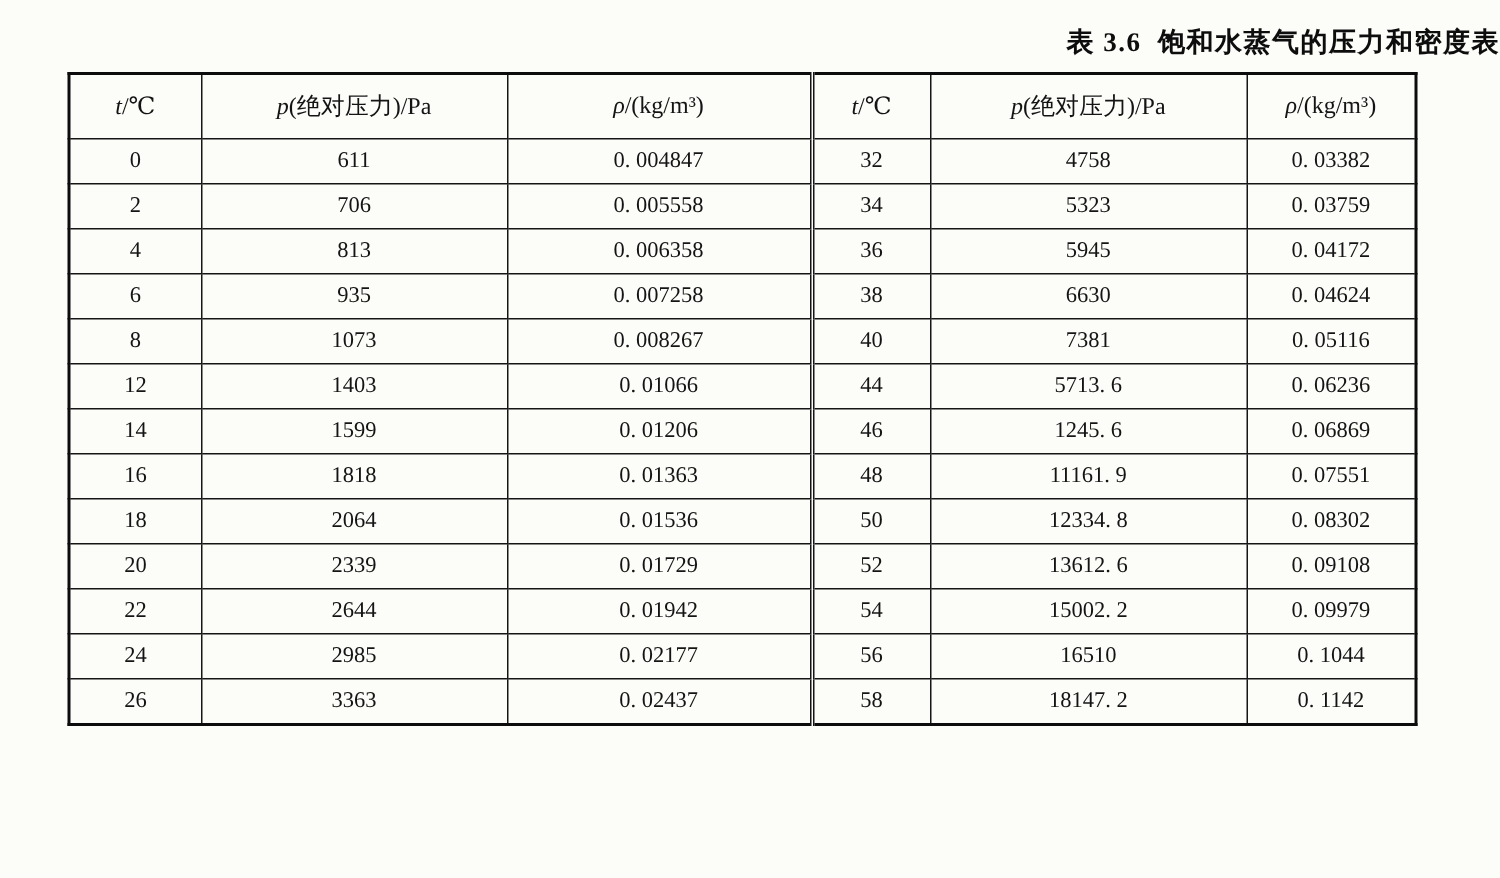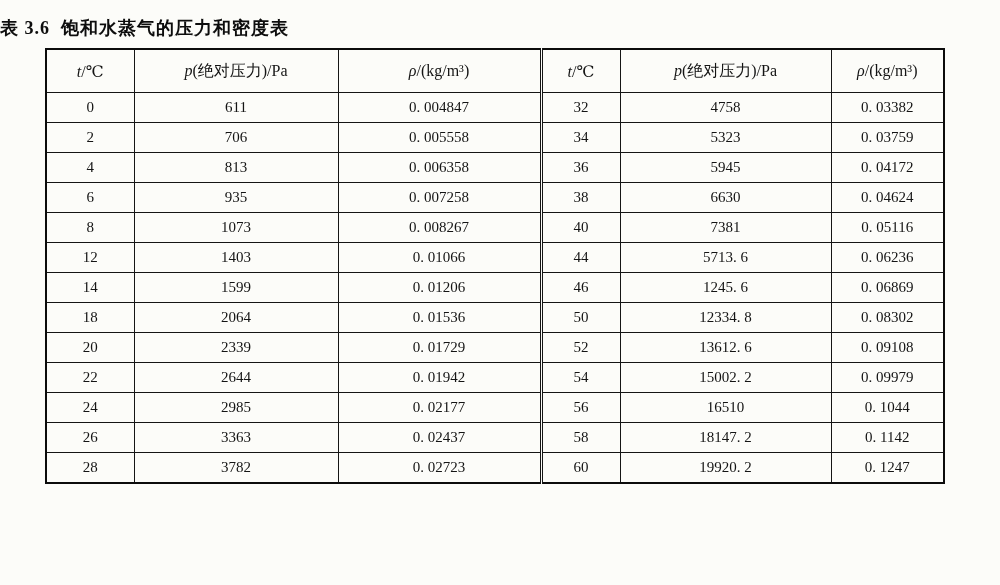--- a/index.html
+++ b/index.html
@@ -17,21 +17,21 @@
   .page {
     position: relative;
     width: 1000px;
     height: 585px;
   }
   .title {
     position: absolute;
     top: 16px;
     left: 0;
     width: 100%;
-    text-align: left;
+    text-align: right;
     font-size: 18px;
     font-weight: bold;
     letter-spacing: 1px;
     white-space: pre;
     color: #0d0d0d;
   }
   table.datatable {
     position: absolute;
     top: 48px;
     left: 45px;
@@ -147,20 +147,28 @@
         </tr>
         <tr>
           <td>14</td>
           <td>1599</td>
           <td class="half-divider">0. 01206</td>
           <td>46</td>
           <td>1245. 6</td>
           <td>0. 06869</td>
         </tr>
         <tr>
+          <td>16</td>
+          <td>1818</td>
+          <td class="half-divider">0. 01363</td>
+          <td>48</td>
+          <td>11161. 9</td>
+          <td>0. 07551</td>
+        </tr>
+        <tr>
           <td>18</td>
           <td>2064</td>
           <td class="half-divider">0. 01536</td>
           <td>50</td>
           <td>12334. 8</td>
           <td>0. 08302</td>
         </tr>
         <tr>
           <td>20</td>
           <td>2339</td>
@@ -186,24 +194,16 @@
           <td>0. 1044</td>
         </tr>
         <tr>
           <td>26</td>
           <td>3363</td>
           <td class="half-divider">0. 02437</td>
           <td>58</td>
           <td>18147. 2</td>
           <td>0. 1142</td>
         </tr>
-        <tr>
-          <td>28</td>
-          <td>3782</td>
-          <td class="half-divider">0. 02723</td>
-          <td>60</td>
-          <td>19920. 2</td>
-          <td>0. 1247</td>
-        </tr>
       </tbody>
   </table>
 
 </div>
 
 </body></html>

